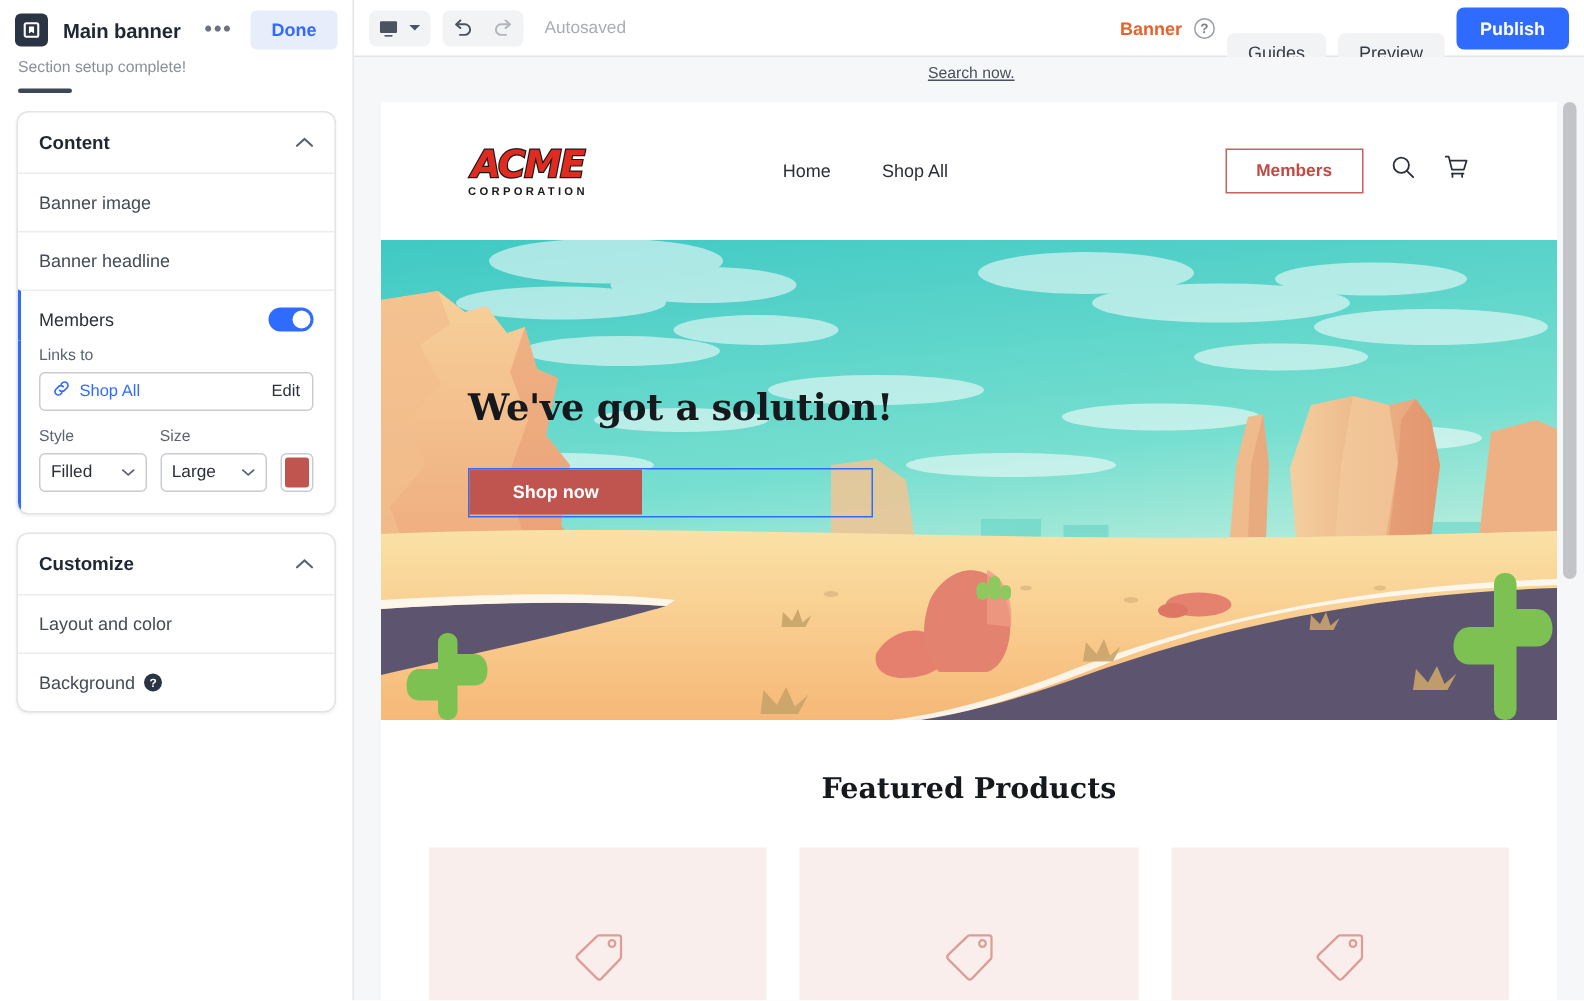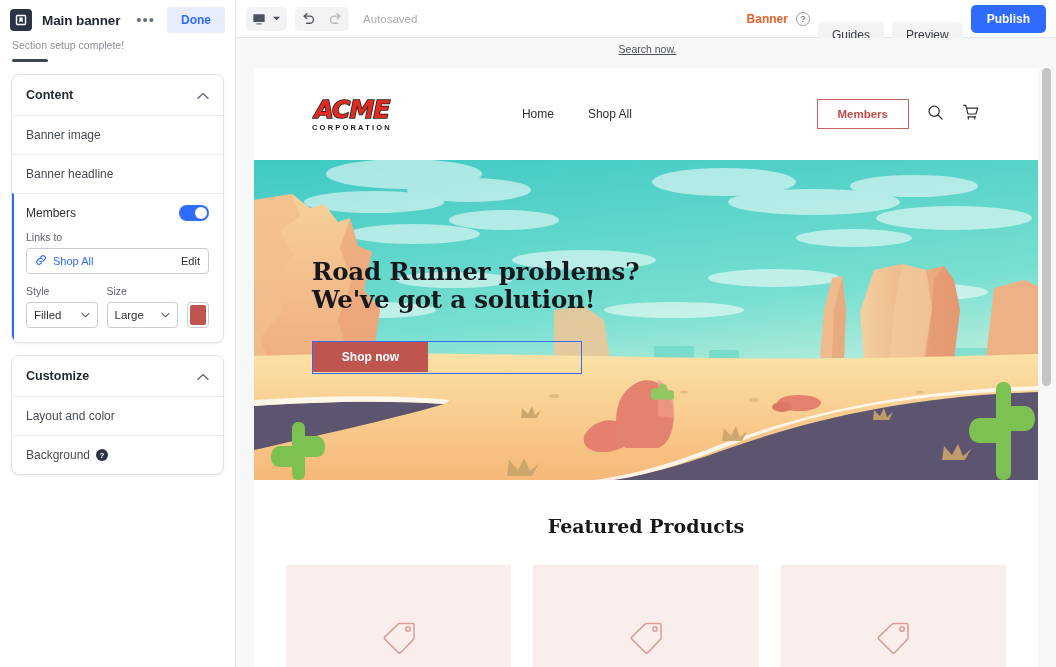--- a/index.html
+++ b/index.html
@@ -533,21 +533,20 @@
             </g>
             <g fill="#d8b37e" opacity="0.7">
               <ellipse cx="300" cy="236" rx="5" ry="2"></ellipse>
               <ellipse cx="430" cy="232" rx="4" ry="1.6"></ellipse>
               <ellipse cx="500" cy="240" rx="5" ry="2"></ellipse>
               <ellipse cx="666" cy="232" rx="4" ry="1.6"></ellipse>
             </g>
           </svg>
 
           <div class="hero-content">
-            <div class="hero-h">Road Runner problems?</div>
             <div class="hero-h">We've got a solution!</div>
             <div class="hero-btn-wrap">
               <button class="shop-now">Shop now</button>
             </div>
           </div>
         </section>
 
         <section class="featured">
           <div class="feat-title">Featured Products</div>
           <div class="cards">

